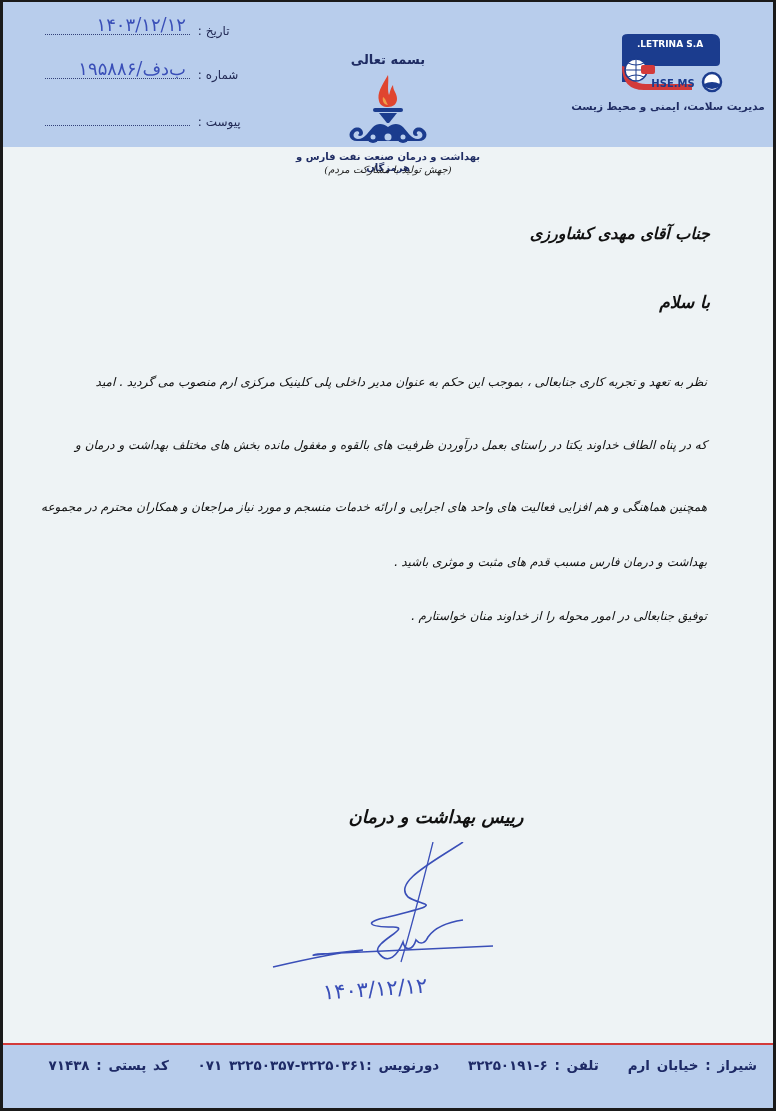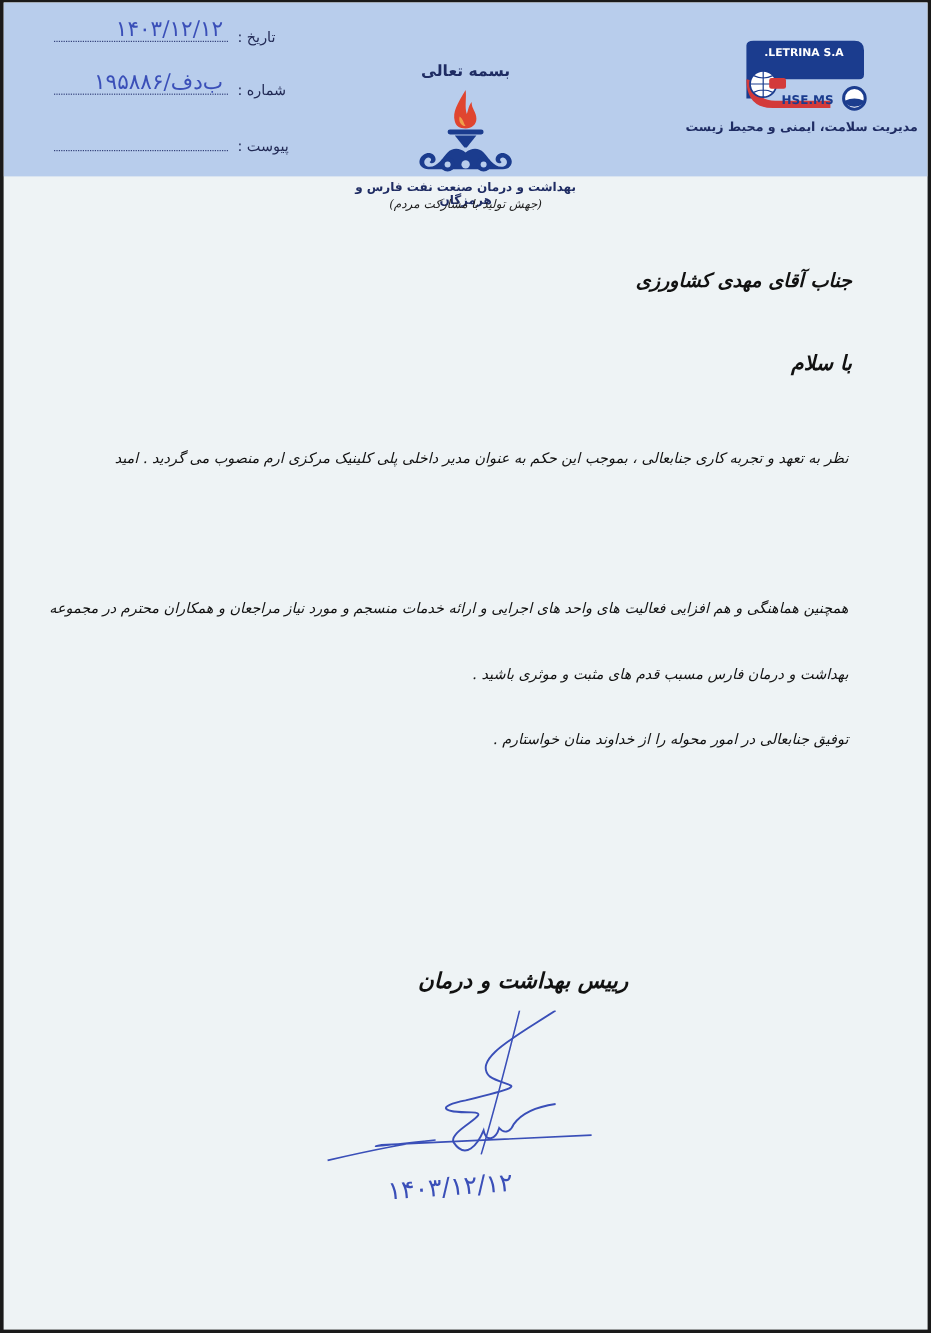--- a/index.html
+++ b/index.html
@@ -133,26 +133,35 @@
       <div class="hse-caption">مدیریت سلامت، ایمنی و محیط زیست</div>
     </div>
   </div>
 
   <div class="slogan">(جهش تولید با مشارکت مردم)</div>
 
   <div class="body-text recipient">جناب آقای مهدی کشاورزی</div>
   <div class="body-text greeting">با سلام</div>
 
   <div class="body-text para-line" style="top:373px;">نظر به تعهد و تجربه کاری جنابعالی ، بموجب این حکم به عنوان مدیر داخلی پلی کلینیک مرکزی ارم منصوب می گردید . امید</div>
+  <div class="body-text para-line" style="top:436px;">که در پناه الطاف خداوند یکتا در راستای بعمل درآوردن ظرفیت های بالقوه و مغفول مانده بخش های مختلف بهداشت و درمان و</div>
   <div class="body-text para-line" style="top:498px;">همچنین هماهنگی و هم افزایی فعالیت های واحد های اجرایی و ارائه خدمات منسجم و مورد نیاز مراجعان و همکاران محترم در مجموعه</div>
   <div class="body-text para-line" style="top:553px;">بهداشت و درمان فارس مسبب قدم های مثبت و موثری باشید .</div>
   <div class="body-text para-line" style="top:607px;">توفیق جنابعالی در امور محوله را از خداوند منان خواستارم .</div>
 
   <div class="signer" style="top:804px; font-size:18px;padding-left:48px;">رییس بهداشت و درمان</div>
 
   <svg class="signature" width="240" height="140" viewBox="0 0 240 140">
     <path d="M200 0 C170 20 130 40 145 55 C160 65 185 60 125 75 C100 80 105 85 130 85 C150 85 110 100 115 110 C125 125 135 112 140 100 C142 110 150 108 153 98 C158 104 163 100 165 95 C172 85 186 80 200 78" stroke="#3a4fb8" stroke-width="1.6" fill="none"></path>
     <path d="M10 125 C40 118 80 110 100 108 C60 112 40 115 55 112 L230 104" stroke="#3a4fb8" stroke-width="1.4" fill="none"></path>
     <path d="M170 0 C160 40 150 80 138 120" stroke="#3a4fb8" stroke-width="1.3" fill="none"></path>
   </svg>
   <div class="sig-date">۱۴۰۳/۱۲/۱۲</div>
 
+  <div class="footer">
+    <div class="footer-text">
+      <span>شیراز : خیابان ارم</span>
+      <span>تلفن : ۶-۳۲۲۵۰۱۹۱</span>
+      <span>دورنویس :۳۲۲۵۰۳۶۱-۳۲۲۵۰۳۵۷ ۰۷۱</span>
+      <span>کد پستی : ۷۱۴۳۸</span>
+    </div>
+  </div>
 </div>
 
 </body></html>

